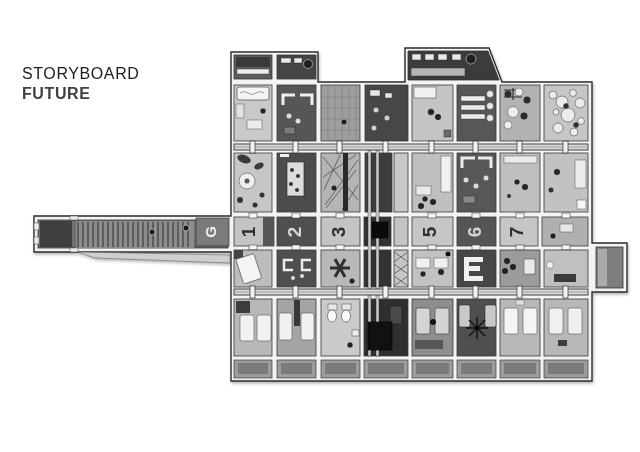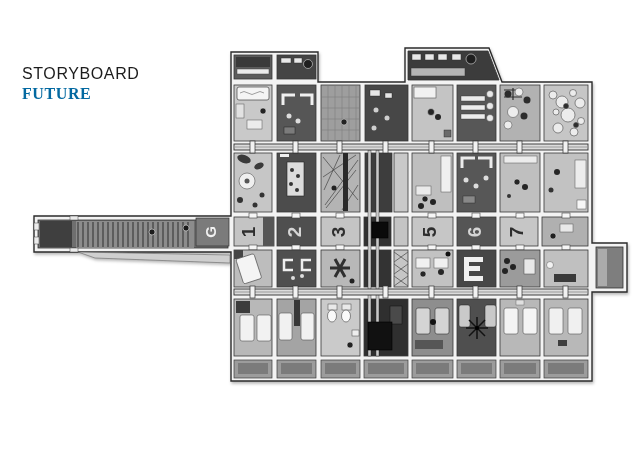--- a/index.html
+++ b/index.html
@@ -1,20 +1,20 @@
 <!DOCTYPE html>
 <html><head>
 <meta charset="utf-8">
 <style>
   html,body{margin:0;padding:0;background:#ffffff;}
   .canvas{position:relative;width:640px;height:452px;background:#ffffff;overflow:hidden;
           font-family:"Liberation Sans",sans-serif;}
   .titleblock{position:absolute;left:22px;top:18px;color:#1c1c1c;margin-top:46px;}
   .titleblock .t1{font-size:16px;letter-spacing:.6px;font-weight:400;line-height:20px;}
-  .titleblock .t2{font-size:16px;letter-spacing:.6px;font-weight:700;line-height:20px;color:#0369a1;font-family:Liberation Serif, serif;}
+  .titleblock .t2{font-size:16px;letter-spacing:.6px;font-weight:700;line-height:20px;color:#404040;}
   svg.plan{position:absolute;left:0;top:0;filter:drop-shadow(1.5px 2.5px 1.5px rgba(0,0,0,.28));}
   text.bay{font-family:"Liberation Sans",sans-serif;font-weight:700;font-size:19px;}
   text.bayG{font-family:"Liberation Sans",sans-serif;font-weight:700;font-size:15px;}
 </style>
 </head>
 <body>
 
 <div class="canvas">
 
   <div class="titleblock">

